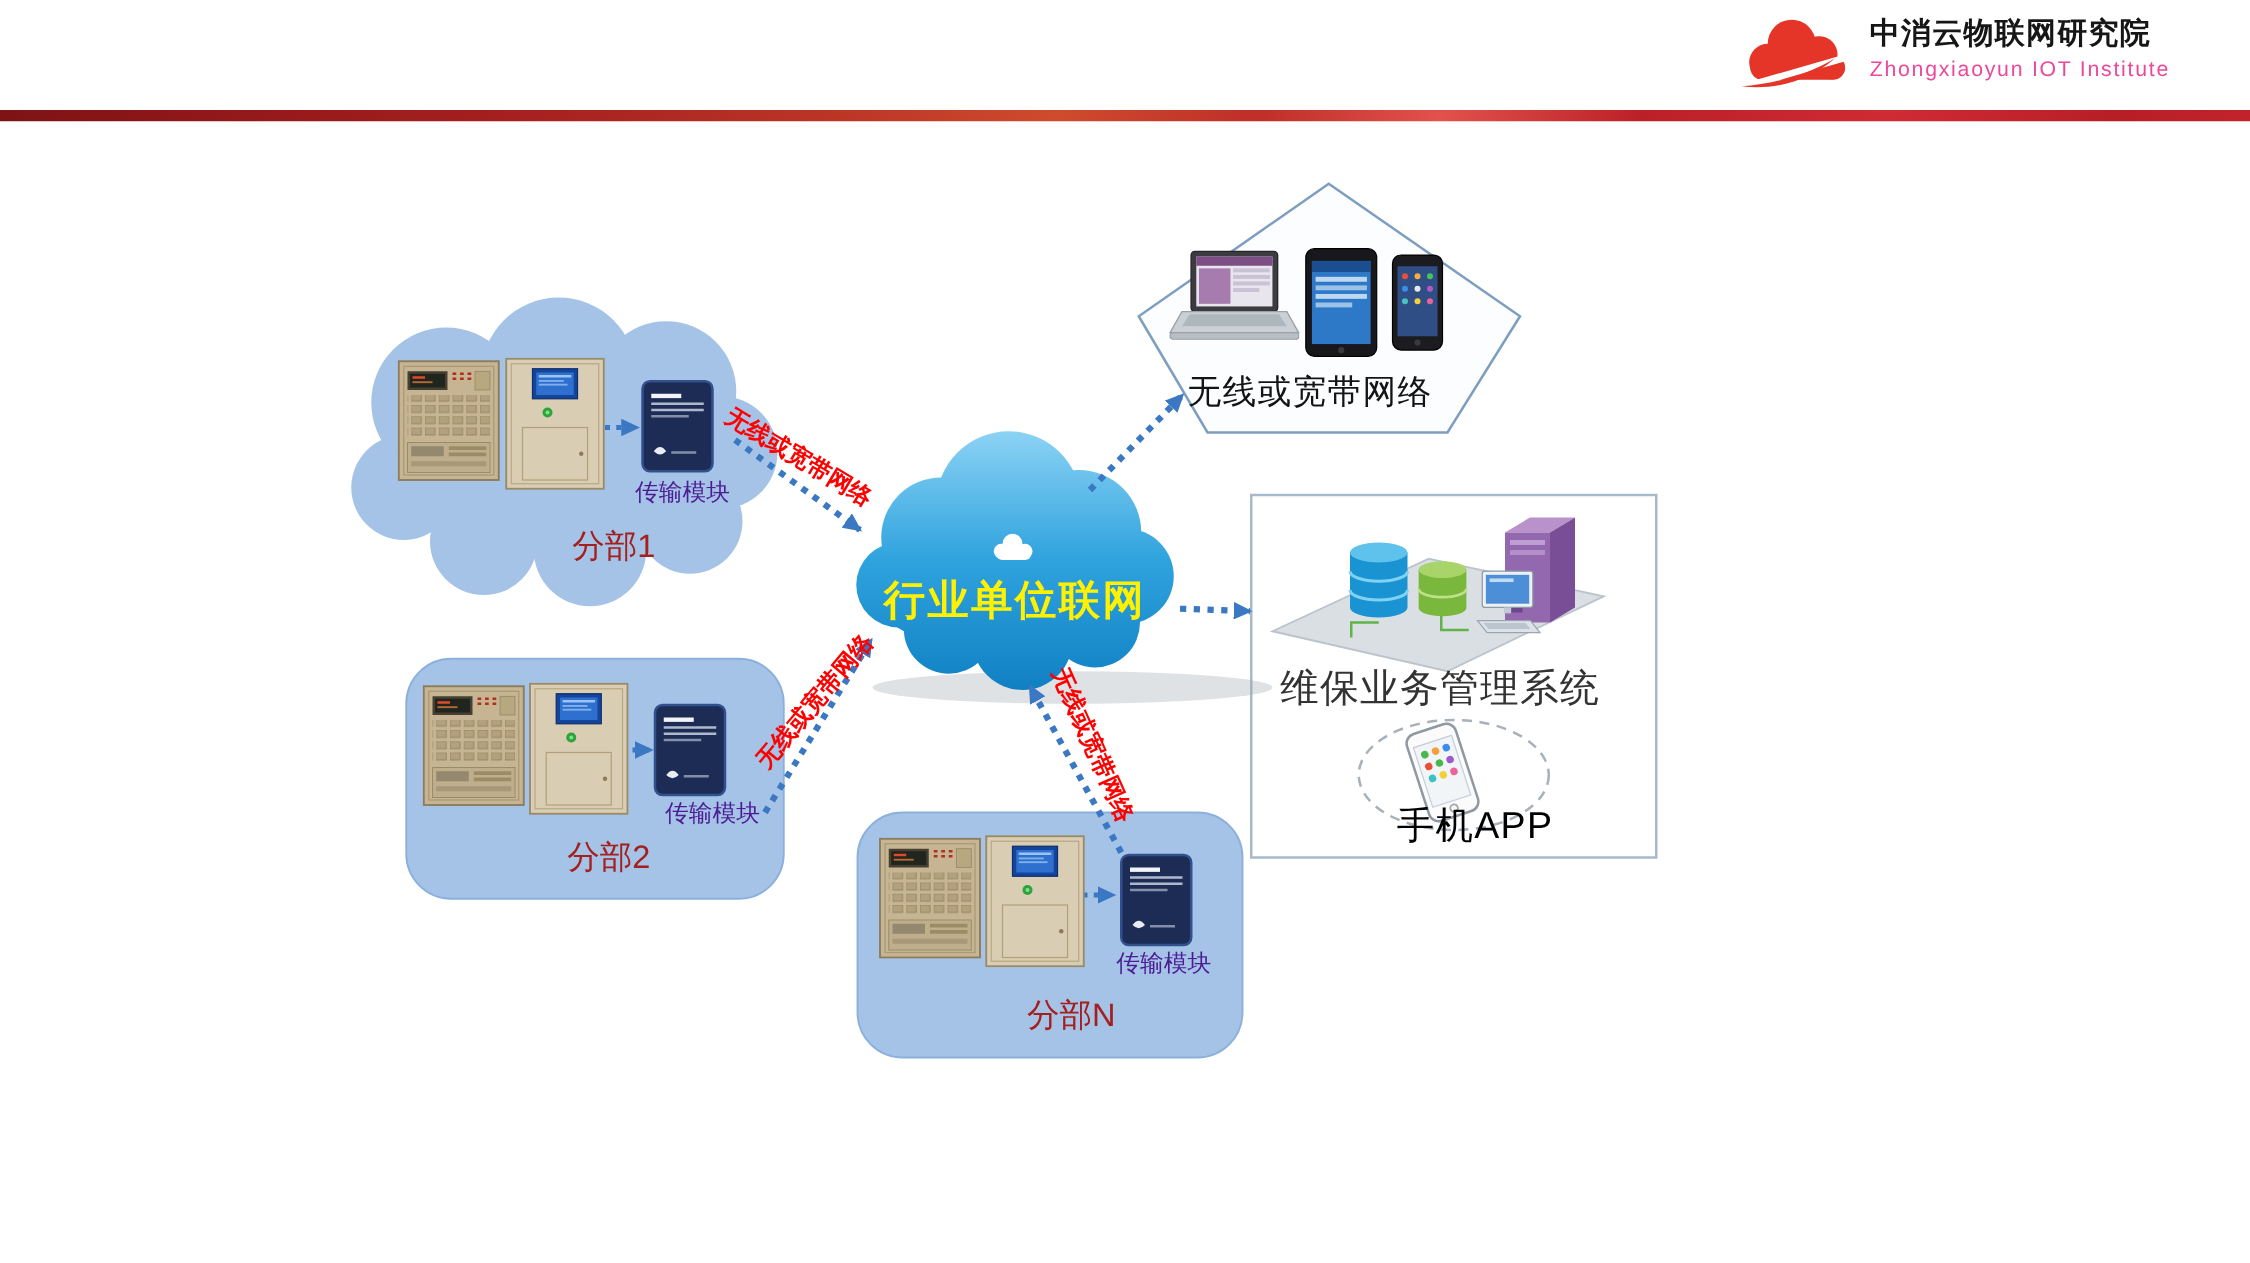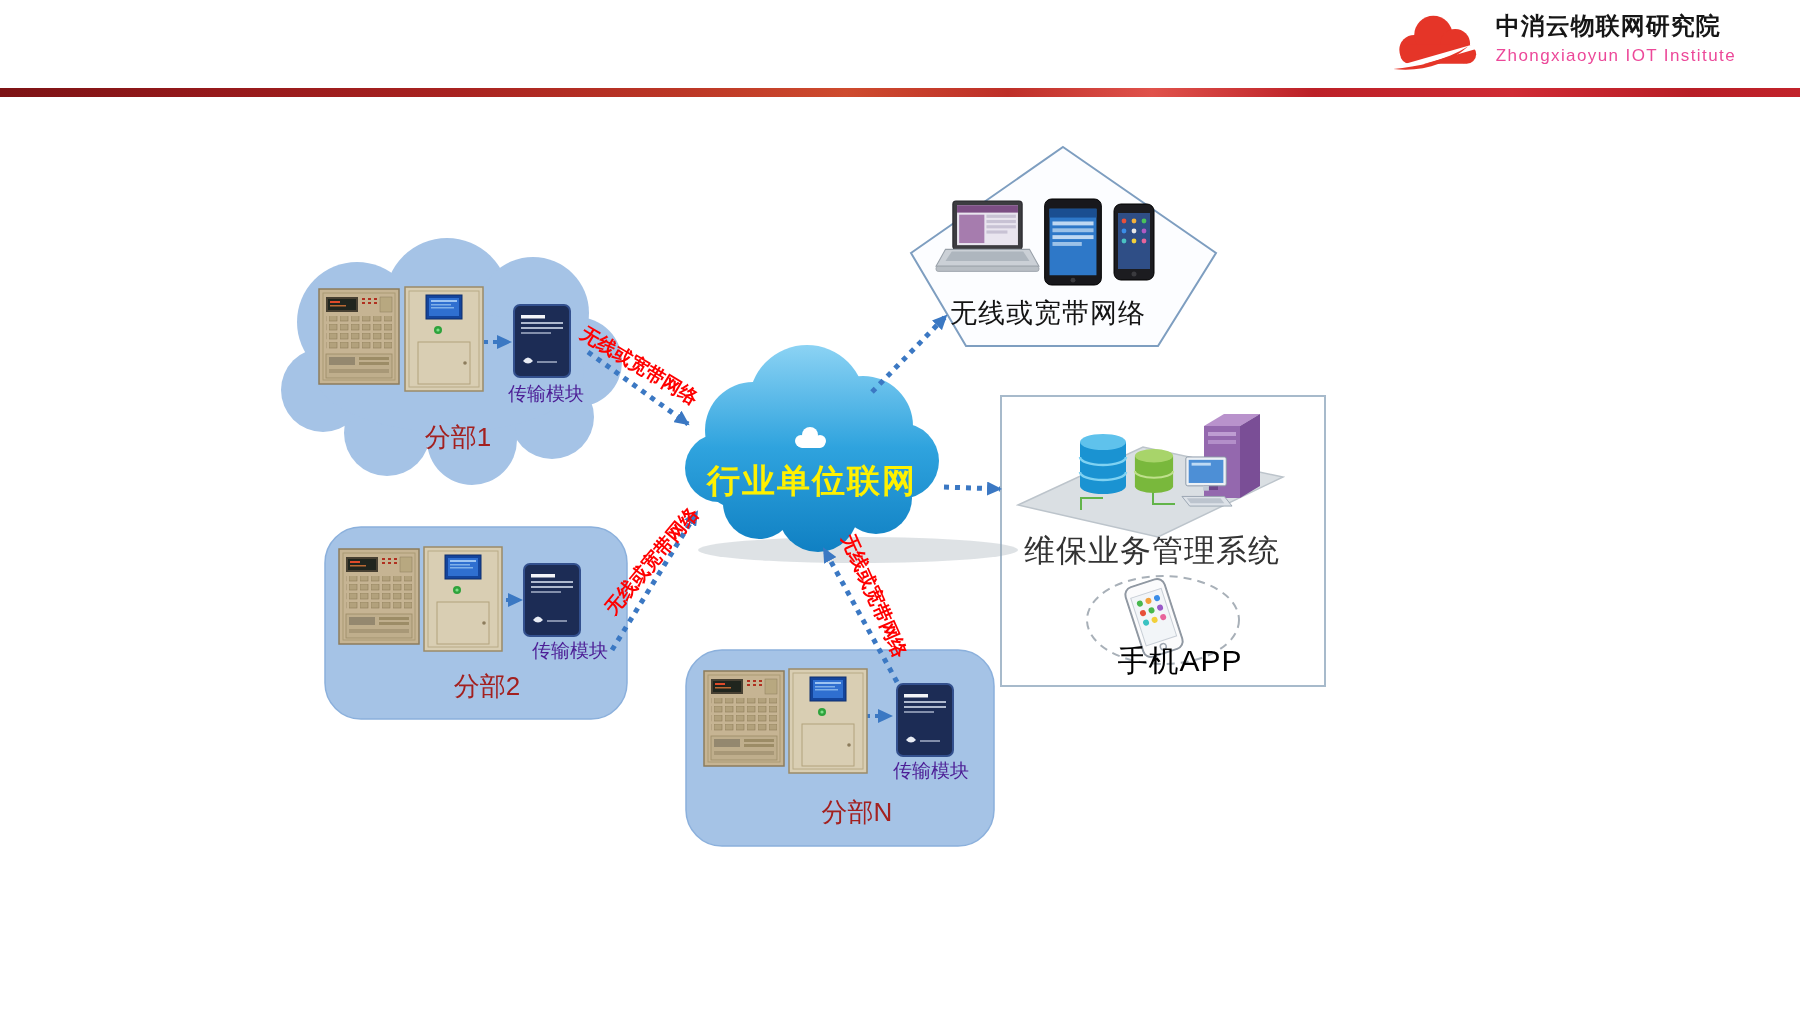--- a/index.html
+++ b/index.html
@@ -294,21 +294,21 @@
   </svg>
 
   <div class="lbl net-label rot31" style="left:639px;top:366px">无线或宽带网络</div>
   <div class="lbl net-label rot-50" style="left:652px;top:561px">无线或宽带网络</div>
   <div class="lbl net-label rot66" style="left:874px;top:596px">无线或宽带网络</div>
 
   <div class="lbl module-label" style="left:546px;top:394px">传输模块</div>
   <div class="lbl module-label" style="left:570px;top:651px">传输模块</div>
   <div class="lbl module-label" style="left:931px;top:771px">传输模块</div>
 
-  <div class="lbl branch-label" style="left:458px;top:437px">分部1</div>
+  <div class="lbl branch-label" style="left:491px;top:437px">分部1</div>
   <div class="lbl branch-label" style="left:487px;top:686px">分部2</div>
   <div class="lbl branch-label" style="left:857px;top:812px">分部N</div>
 
   <div class="lbl platform-label" style="left:812px;top:481px">行业单位联网</div>
   <div class="lbl hq-label" style="left:1048px;top:313px">无线或宽带网络</div>
   <div class="lbl maint-label" style="left:1152px;top:551px">维保业务管理系统</div>
   <div class="lbl app-label" style="left:1180px;top:661px">手机APP</div>
 
 </div>
 

